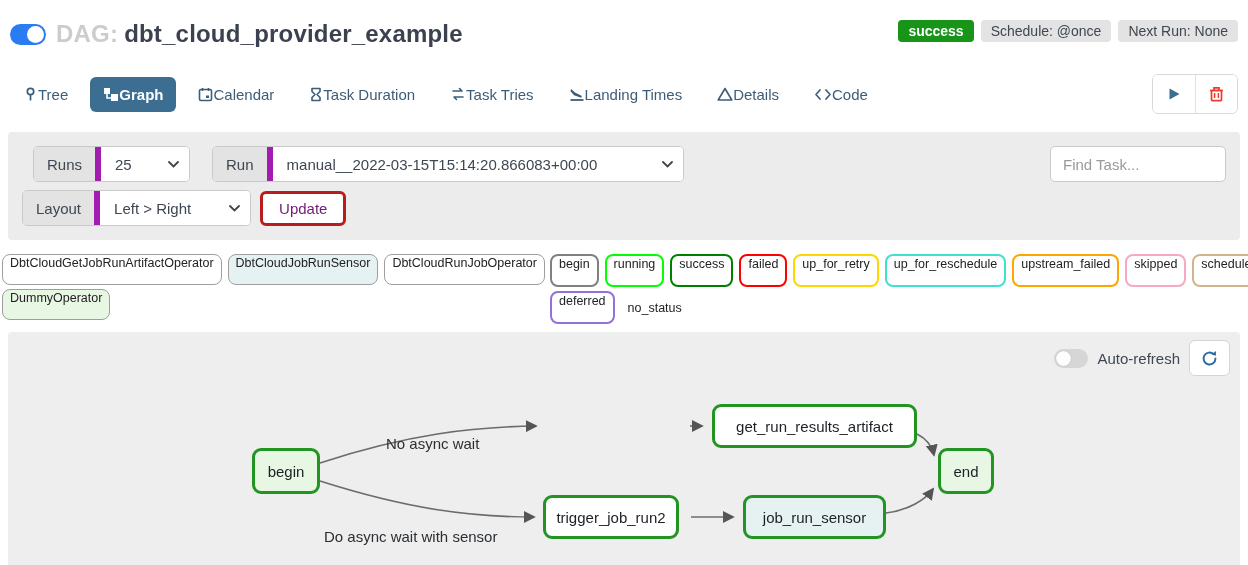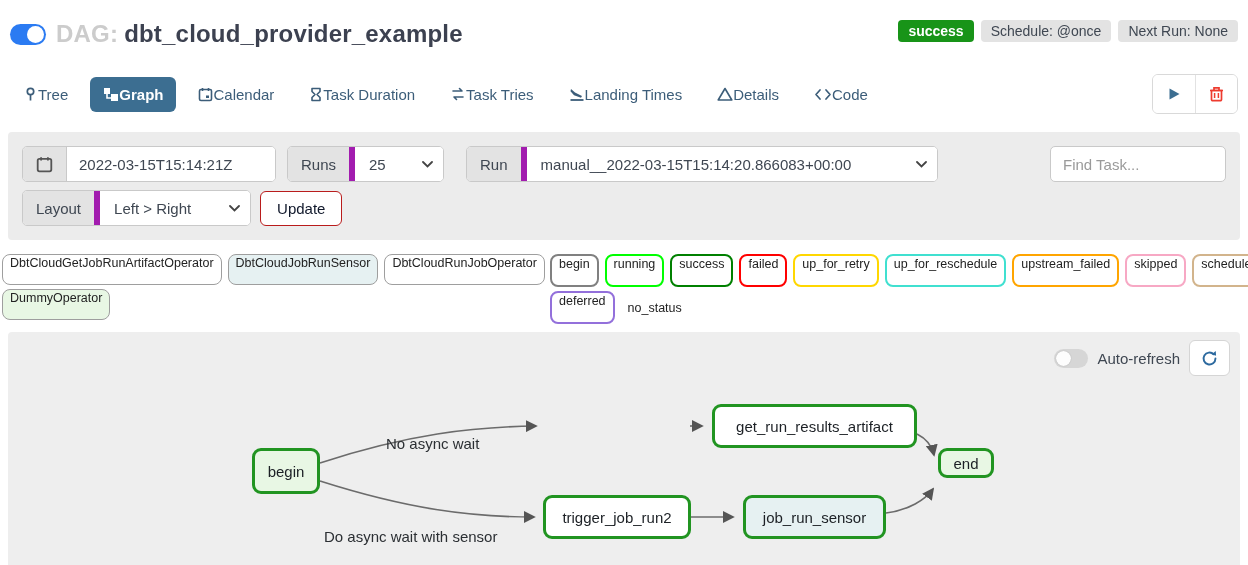--- a/index.html
+++ b/index.html
@@ -27,21 +27,21 @@
   .filter-panel { margin:18px 8px 0 8px; background:#ececec; border-radius:4px; padding:14px; }
   .frow { display:flex; align-items:center; }
   .frow + .frow { margin-top:8px; }
   .igroup { display:flex; align-items:stretch; height:36px; border-radius:5px; overflow:hidden; border:1px solid #c9c9c9; background:#fff;}
   .addon { background:#e3e3e3; color:#3f4752; display:flex; align-items:center; padding:0 13px; font-size:15px; border-right:6px solid #a21caf;}
   .tinput { border:none; outline:none; font-size:15px; padding:0 12px; color:#3f4752; background:#fff; font-family:inherit;}
   .selectbox { display:flex; align-items:center; justify-content:space-between; font-size:15px; color:#3f4752; padding:0 10px 0 14px; background:#fff; cursor:pointer;}
   .chev { width:11px; height:7px; margin-left:10px; flex:0 0 auto;}
   .find-input { margin-left:auto; height:36px; width:176px; border:1px solid #c9c9c9; border-radius:5px; font-size:15px; padding:0 12px; color:#3f4752; outline:none; font-family:inherit;}
   .find-input::placeholder { color:#9a9a9a; }
-  .update-btn { margin-left:9px; height:35px; padding:0 16px; background:#fff; border:1px solid #b91c1c; color:#0f172a; font-size:15px; border-radius:6px; cursor:pointer; font-family:inherit;}
+  .update-btn { margin-left:9px; height:35px; padding:0 16px; background:#fff; border:3px solid #b91c1c; color:#701a75; font-size:15px; border-radius:6px; cursor:pointer; font-family:inherit;}
   
   .legend { display:flex; margin:14px 8px 0 2px; align-items:flex-start;}
   .legend-col { display:flex; flex-direction:column; gap:4px;}
   .legend-row { display:flex; gap:6px; align-items:center;}
   .ops { width:548px; flex:0 0 auto;}
   .pill { font-size:12.5px; padding:1px 7px 14px 7px; border-radius:8px; border:1.5px solid #9e9e9e; background:#fff; color:#222; white-space:nowrap;}
   .state-pill { border-width:2px; background:#fff;}
   .nostate { font-size:12.5px; color:#222; padding:1px 7px;}
   
   .graph-panel { position:relative; margin:8px 8px 0 8px; height:242px; background:#eeeeee; border-radius:4px;}
@@ -140,30 +140,20 @@
           <path d="M5 4V1.8h5V4" fill="none" stroke="#ee3b2f" stroke-width="1.7"></path>
           <line x1="5.6" y1="7" x2="5.6" y2="12" stroke="#ee3b2f" stroke-width="1.5"></line>
           <line x1="9.4" y1="7" x2="9.4" y2="12" stroke="#ee3b2f" stroke-width="1.5"></line>
         </svg>
     </div>
   </div>
 </div>
 
 <div class="filter-panel">
   <div class="frow">
-    <div class="igroup">
-      <div class="addon" style="border-right:1px solid #c9c9c9;">
-        <svg width="17" height="17" viewBox="0 0 15 15">
-            <rect x="1.5" y="2.5" width="12" height="11" rx="1.5" fill="none" stroke="#555" stroke-width="1.6"></rect>
-            <line x1="4.5" y1="1" x2="4.5" y2="4" stroke="#555" stroke-width="1.6"></line>
-            <line x1="10.5" y1="1" x2="10.5" y2="4" stroke="#555" stroke-width="1.6"></line>
-          </svg>
-      </div>
-      <input class="tinput" style="width: 208px;" value="2022-03-15T15:14:21Z">
-    </div>
     <div class="igroup" style="margin-left:11px;">
       <div class="addon">Runs</div>
       <div class="selectbox" style="width:88px;">
         <span>25</span>
         <svg class="chev" viewBox="0 0 11 7">
             <path d="M1 1l4.5 4.5L10 1" fill="none" stroke="#444" stroke-width="1.8" stroke-linecap="round"></path>
           </svg>
       </div>
     </div>
     <div class="igroup" style="margin-left:22px;">
@@ -249,16 +239,16 @@
       <path d="M909,102 C919,107 924,114 926,123" marker-end="url(#arrow)"></path>
       <path d="M878,181 C901,178 917,168 925,157" marker-end="url(#arrow)"></path>
     </g>
   </svg>
 
   <div class="edge-label" style="left:378px; top:103px;">No async wait</div>
   <div class="edge-label" style="left:316px; top:196px;">Do async wait with sensor</div>
 
   <div class="node" style="left: 244px; top: 116px; width: 68px; height: 46px; background-color: rgb(232, 247, 228);">begin</div>
   <div class="node" style="left: 704px; top: 72px; width: 205px; height: 44px; background-color: rgb(255, 255, 255);">get_run_results_artifact</div>
-  <div class="node" style="left: 930px; top: 116px; width: 56px; height: 30px; background-color: rgb(232, 247, 228);">end</div>
-  <div class="node" style="left: 535px; top: 163px; width: 148px; height: 44px; background-color: rgb(255, 255, 255); text-align: right;">trigger_job_run2</div>
+  <div class="node" style="left: 930px; top: 116px; width: 56px; height: 46px; background-color: rgb(232, 247, 228);">end</div>
+  <div class="node" style="left: 535px; top: 163px; width: 136px; height: 44px; background-color: rgb(255, 255, 255); text-align: right;">trigger_job_run2</div>
   <div class="node" style="left: 735px; top: 163px; width: 143px; height: 44px; background-color: rgb(230, 241, 242);">job_run_sensor</div>
 </div>
 
 </body></html>

